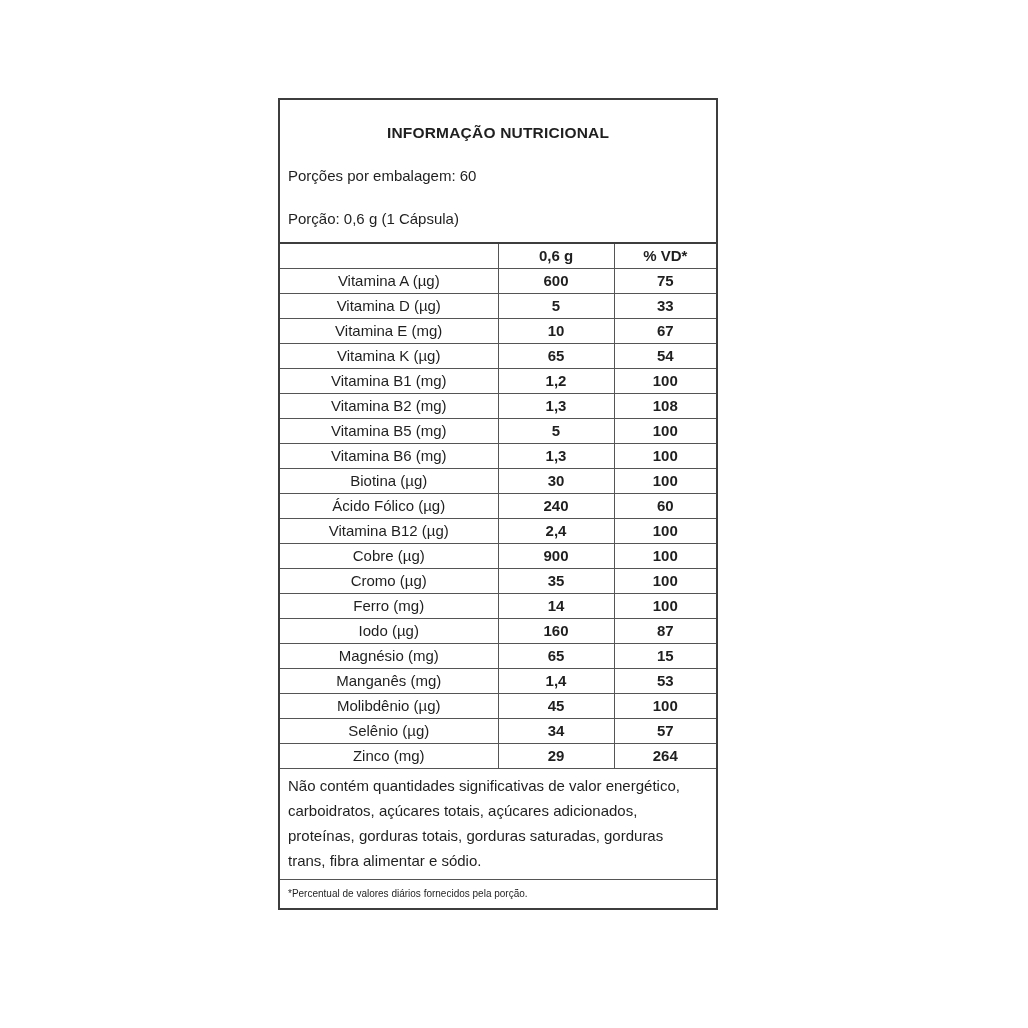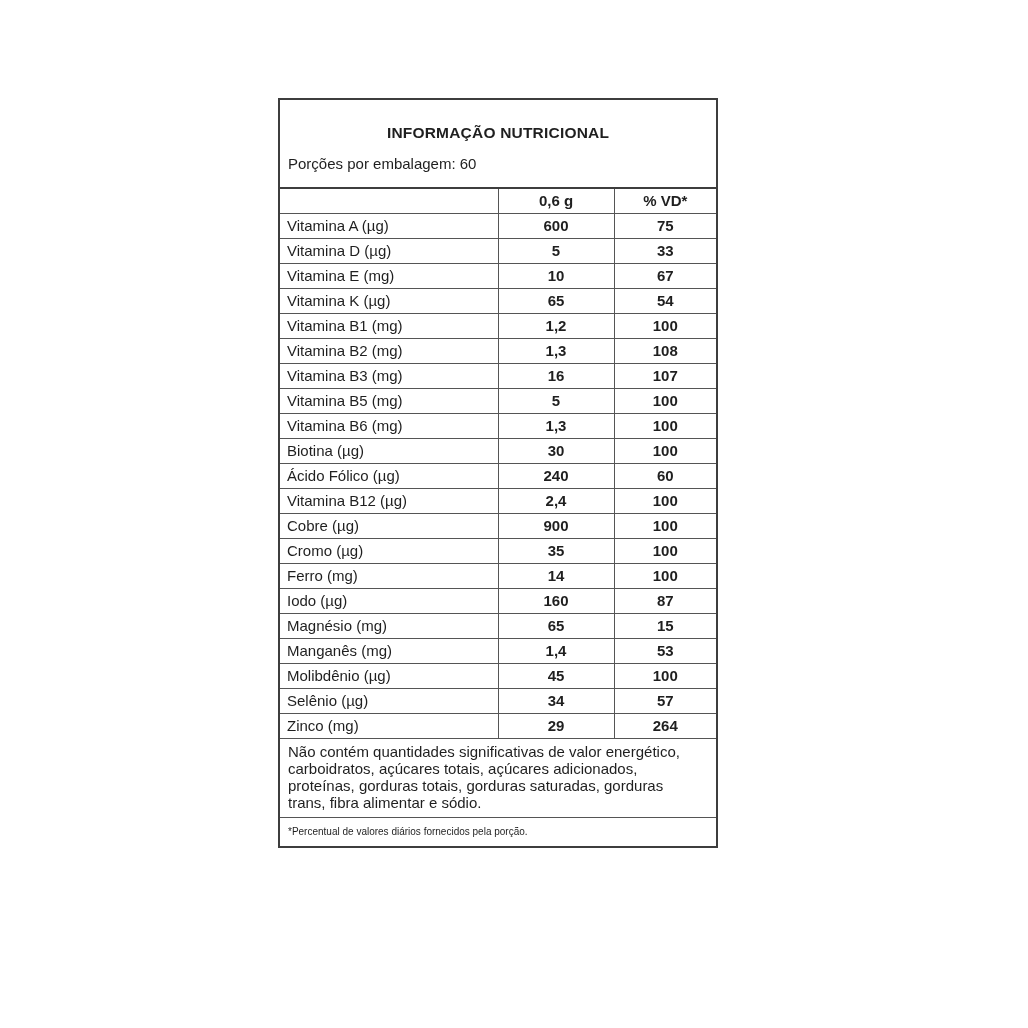--- a/index.html
+++ b/index.html
@@ -13,56 +13,57 @@
     font-family:"Liberation Sans", sans-serif;color:var(--text);}
   .canvas{position:relative;width:1028px;height:1028px;background:var(--background);}
   .nutrition-panel{
     position:absolute;left:278px;top:98px;width:440px;
     border:2px solid var(--border);background:var(--background);
   }
   .top-section{padding:24px 8px 14px 8px;}
   .panel-title{
     text-align:center;font-weight:bold;font-size:15.5px;letter-spacing:.2px;
   }
-  .info-line{font-size:15px;margin-top:13px;line-height:18px;}
+  .info-line{font-size:15px;margin-top:25px;line-height:18px;}
   table.nutrients{
     width:100%;border-collapse:collapse;table-layout:fixed;font-size:15px;padding-left:38px;
   }
   table.nutrients col.col-label{width:218px;}
   table.nutrients col.col-amount{width:116px;}
   table.nutrients col.col-dv{width:102px;}
   table.nutrients th, table.nutrients td{
     border-top:1px solid var(--inner-border);
     height:25px;padding:1px 7px;vertical-align:middle;
     overflow:hidden;white-space:nowrap;
   }
   table.nutrients thead th{
     border-top:2px solid var(--border);
     font-weight:bold;text-align:center;
   }
-  td.c-label, th.h-blank{text-align:left;}
+  td.c-label, th.h-blank{text-align:center;}
   td.c-num{text-align:center;font-weight:bold;}
   td.c-num, th.h-amount, th.h-dv{border-left:1px solid var(--inner-border);}
   tr.note-row td, tr.footnote-row td{
     border-left:none;text-align:left;white-space:normal;height:auto;
   }
   .note-text{
-    font-size:15px;line-height:17px;padding:3px 1px 5px 1px;max-width:398px;
+    font-size:15px;line-height:25px;padding:3px 1px 5px 1px;max-width:398px;
   }
   .footnote-text{font-size:10px;line-height:21px;padding:2px 1px 3px 1px;}
 </style>
 </head>
 <body>
 
 <div class="canvas">
   <div class="nutrition-panel">
 
     <div class="top-section">
       <div class="panel-title">INFORMAÇÃO NUTRICIONAL</div>
       <div class="info-line">Porções por embalagem: 60</div>
+      <div class="info-line">Porção: 0,6 g (1 Cápsula)</div>
     </div>
 
     <table class="nutrients">
       <colgroup>
         <col class="col-label">
           <col class="col-amount">
           <col class="col-dv">
       </colgroup>
       <thead>
         <tr>
@@ -94,25 +95,20 @@
           </tr>
           <tr>
             <td class="c-label">Vitamina B1 (mg)</td>
             <td class="c-num">1,2</td>
             <td class="c-num">100</td>
           </tr>
           <tr>
             <td class="c-label">Vitamina B2 (mg)</td>
             <td class="c-num">1,3</td>
             <td class="c-num">108</td>
-          </tr>
-          <tr>
-            <td class="c-label">Vitamina B3 (mg)</td>
-            <td class="c-num">16</td>
-            <td class="c-num">107</td>
           </tr>
           <tr>
             <td class="c-label">Vitamina B5 (mg)</td>
             <td class="c-num">5</td>
             <td class="c-num">100</td>
           </tr>
           <tr>
             <td class="c-label">Vitamina B6 (mg)</td>
             <td class="c-num">1,3</td>
             <td class="c-num">100</td>

